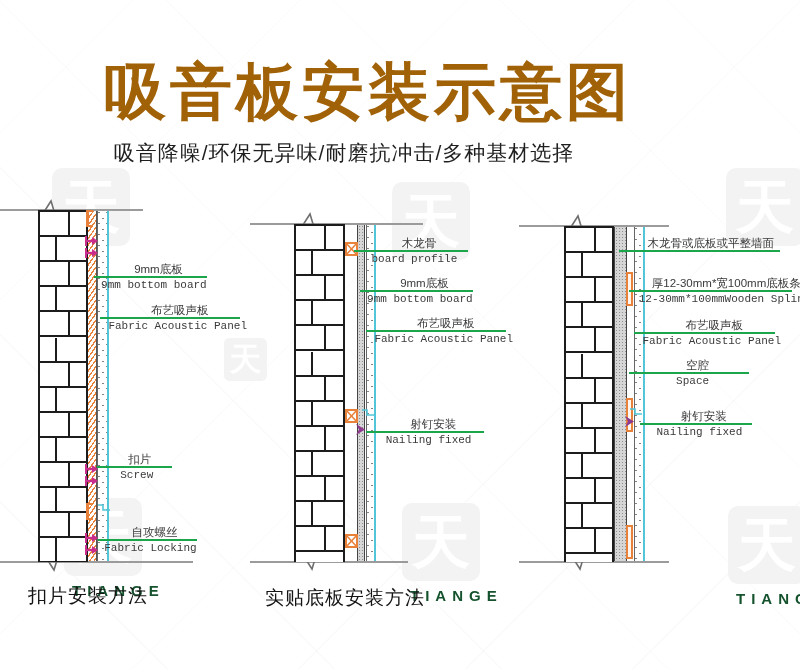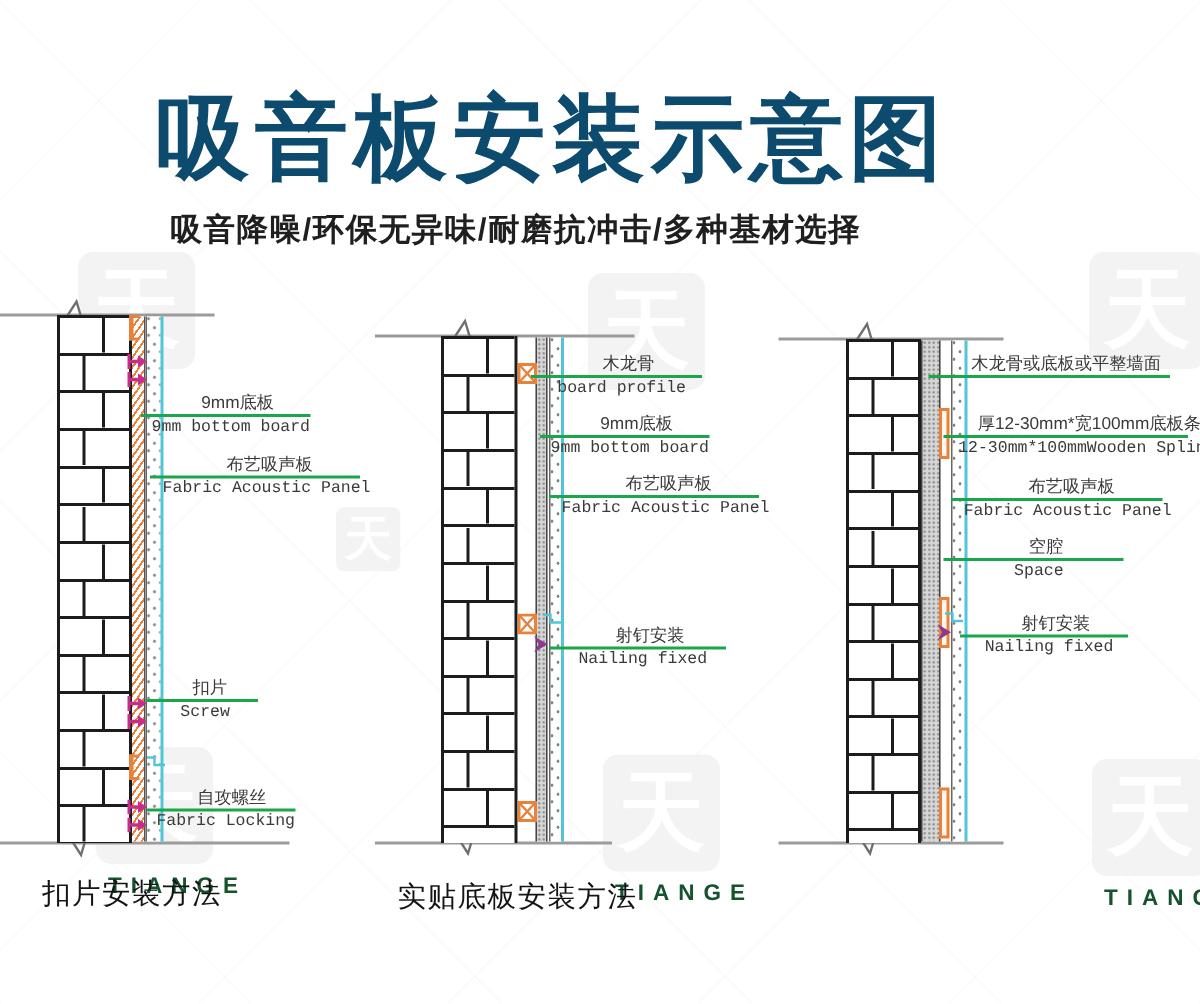--- a/index.html
+++ b/index.html
@@ -5,23 +5,23 @@
   html,body{margin:0;padding:0;background:#fff;}
   .stage{position:relative;width:800px;height:669px;background:#ffffff;overflow:hidden;
          font-family:"Liberation Sans",sans-serif;color:#1a1a1a;}
   
   .stage::before{content:"";position:absolute;inset:0;
     background-image:
       repeating-linear-gradient(45deg, rgba(0,0,0,0.018) 0 1px, transparent 1px 118px),
       repeating-linear-gradient(-45deg, rgba(0,0,0,0.018) 0 1px, transparent 1px 118px);
     pointer-events:none;}
   .title{position:absolute;left:0;top:50px;width:736px;text-align:center;
-         font-size:62px;font-weight:700;letter-spacing:4px;color:#0c4a6e;white-space:nowrap;}
+         font-size:62px;font-weight:700;letter-spacing:4px;color:#a16207;white-space:nowrap;}
   .subtitle{position:absolute;left:0;top:139px;width:688px;text-align:center;
-         font-size:21px;font-weight:700;letter-spacing:1px;color:#1f1f1f;white-space:nowrap;}
+         font-size:21px;font-weight:400;letter-spacing:1px;color:#1f1f1f;white-space:nowrap;}
   .caption{position:absolute;transform:translateX(-50%);font-size:19px;font-weight:400;
          letter-spacing:1px;color:#141414;white-space:nowrap;}
 
   
   .wmtile{position:absolute;width:78px;height:78px;border-radius:10px;background:#f3f3f3;
           display:flex;align-items:center;justify-content:center;pointer-events:none;}
   .wmtile .wmglyph{color:#ffffff;font-size:58px;font-weight:700;line-height:1;}
   .wmbrand{position:absolute;color:#14532d;font-size:15px;font-weight:700;letter-spacing:6px;
           pointer-events:none;}
   .wmsmall{transform:scale(.55);transform-origin:top left;}

